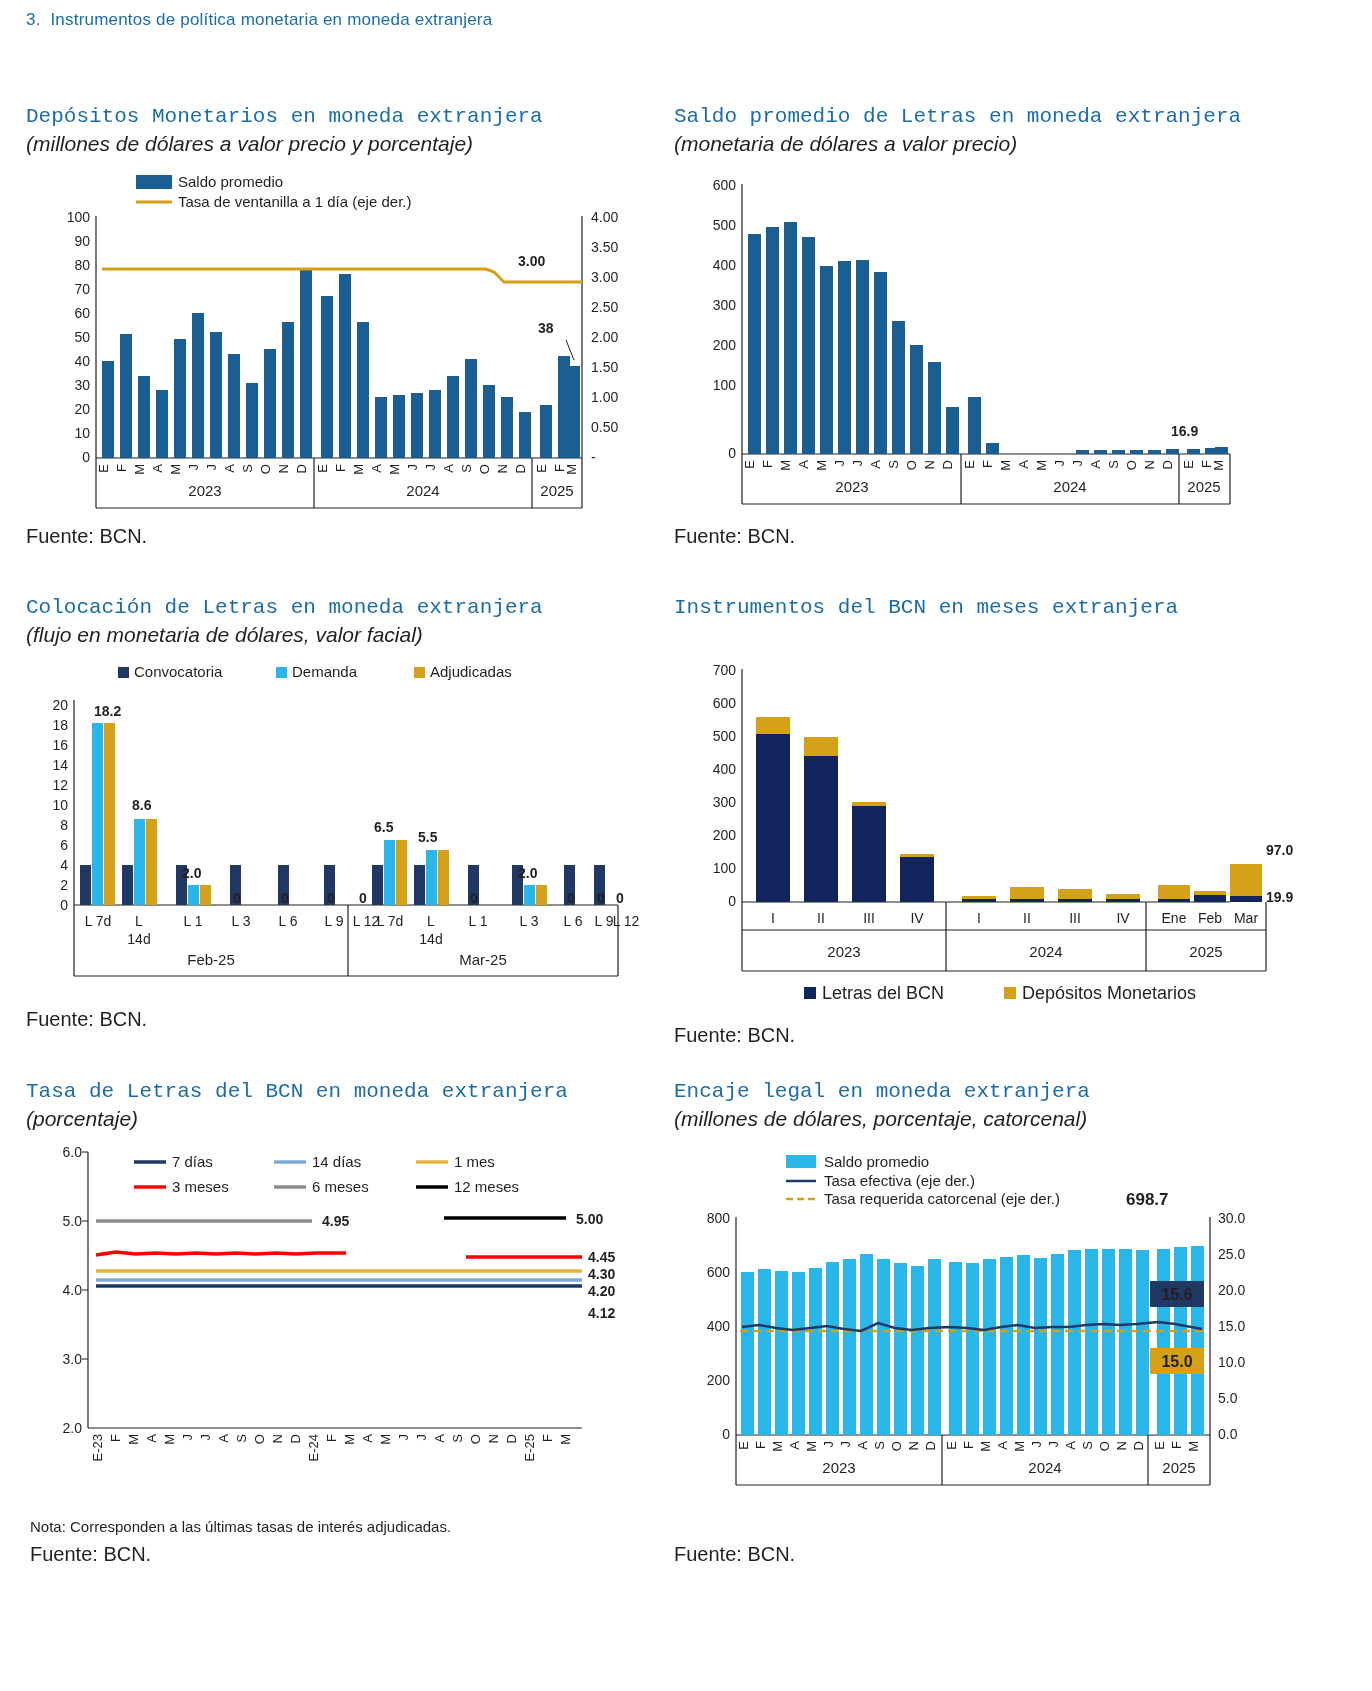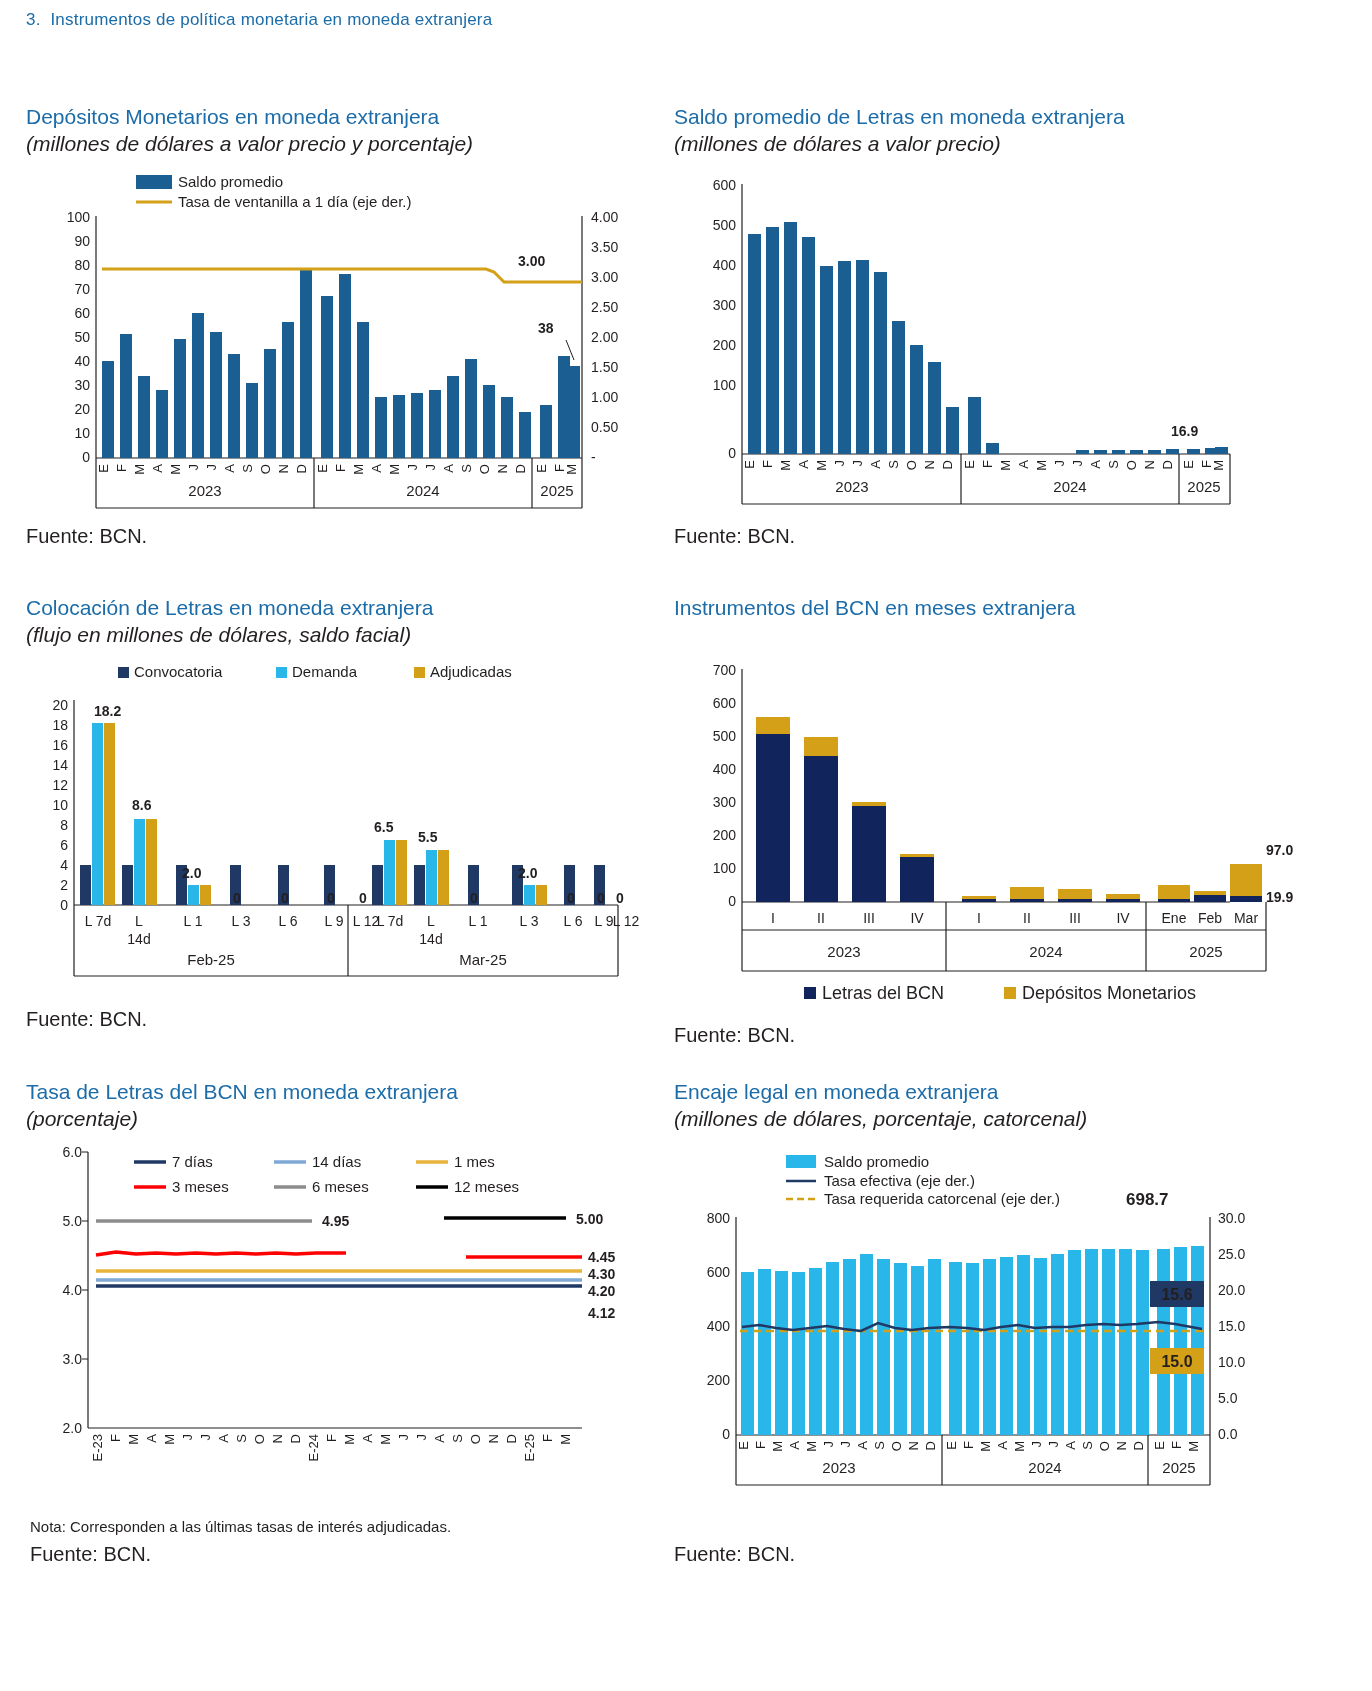--- a/index.html
+++ b/index.html
@@ -1,19 +1,19 @@
 <!DOCTYPE html>
 <html><head>
 <meta charset="utf-8">
 <style>
   html,body{margin:0;padding:0;}
   body{width:1372px;height:1691px;background:#ffffff;font-family:"Liberation Sans",sans-serif;color:#231f20;position:relative;overflow:hidden;}
   .page-title{position:absolute;left:26px;top:10px;font-size:17px;color:#1b6ca8;font-weight:400;letter-spacing:.2px;}
   .panel{position:absolute;}
-  .p-title{font-size:21px;color:#1b6ca8;font-weight:400;line-height:1.1;}
+  .p-title{font-size:21px;color:#1b6ca8;font-weight:400;line-height:1.1;font-family:Liberation Mono, monospace;}
   .p-sub{font-size:21px;font-style:italic;color:#231f20;margin-top:4px;}
   .src{font-size:20px;color:#231f20;}
   .note{font-size:15px;color:#231f20;}
   svg{display:block;}
   text{font-family:"Liberation Sans",sans-serif;}
   .tick{font-size:14px;fill:#231f20;}
   .tick-s{font-size:13px;fill:#231f20;}
   .lbl{font-size:15px;fill:#231f20;}
   .bold{font-weight:bold;}
   .legtxt{font-size:15px;fill:#231f20;}
@@ -140,21 +140,21 @@
   <line x1="556" y1="290" x2="556" y2="340" stroke="#231f20" stroke-width="1.2"></line>
   <line x1="70" y1="340" x2="556" y2="340" stroke="#231f20" stroke-width="1.2"></line>
   <text class="lbl" x="179" y="328" text-anchor="middle">2023</text>
   <text class="lbl" x="397" y="328" text-anchor="middle">2024</text>
   <text class="lbl" x="531" y="328" text-anchor="middle">2025</text>
 </svg>
 <div class="src" style="position:absolute;left:26px;top:525px;">Fuente: BCN.</div>
 
 <div class="panel" style="left:674px;top:105px;width:640px;">
   <div class="p-title">Saldo promedio de Letras en moneda extranjera</div>
-  <div class="p-sub">(millones de dólares a valor precio)</div>
+  <div class="p-sub">(monetaria de dólares a valor precio)</div>
 </div>
 
 <svg width="620" height="400" viewBox="0 0 620 400" style="position:absolute;left:674px;top:168px;">
   <g>
     <text class="tick" x="62" y="22" text-anchor="end">600</text>
     <text class="tick" x="62" y="62" text-anchor="end">500</text>
     <text class="tick" x="62" y="102" text-anchor="end">400</text>
     <text class="tick" x="62" y="142" text-anchor="end">300</text>
     <text class="tick" x="62" y="182" text-anchor="end">200</text>
     <text class="tick" x="62" y="222" text-anchor="end">100</text>
@@ -227,21 +227,21 @@
   <line x1="556" y1="286" x2="556" y2="336" stroke="#231f20" stroke-width="1.2"></line>
   <line x1="68" y1="336" x2="556" y2="336" stroke="#231f20" stroke-width="1.2"></line>
   <text class="lbl" x="178" y="324" text-anchor="middle">2023</text>
   <text class="lbl" x="396" y="324" text-anchor="middle">2024</text>
   <text class="lbl" x="530" y="324" text-anchor="middle">2025</text>
 </svg>
 <div class="src" style="position:absolute;left:674px;top:525px;">Fuente: BCN.</div>
 
 <div class="panel" style="left:26px;top:596px;width:620px;">
   <div class="p-title">Colocación de Letras en moneda extranjera</div>
-  <div class="p-sub">(flujo en millones de dólares, saldo facial)</div>
+  <div class="p-sub">(flujo en monetaria de dólares, valor facial)</div>
 </div>
 
 <svg width="620" height="390" viewBox="0 0 620 390" style="position:absolute;left:26px;top:658px;">
 
   <rect x="92" y="9" width="11" height="11" fill="#1f3864"></rect>
   <text class="legtxt" x="108" y="19">Convocatoria</text>
   <rect x="250" y="9" width="11" height="11" fill="#29b6e8"></rect>
   <text class="legtxt" x="266" y="19">Demanda</text>
   <rect x="388" y="9" width="11" height="11" fill="#d4a017"></rect>
   <text class="legtxt" x="404" y="19">Adjudicadas</text>

